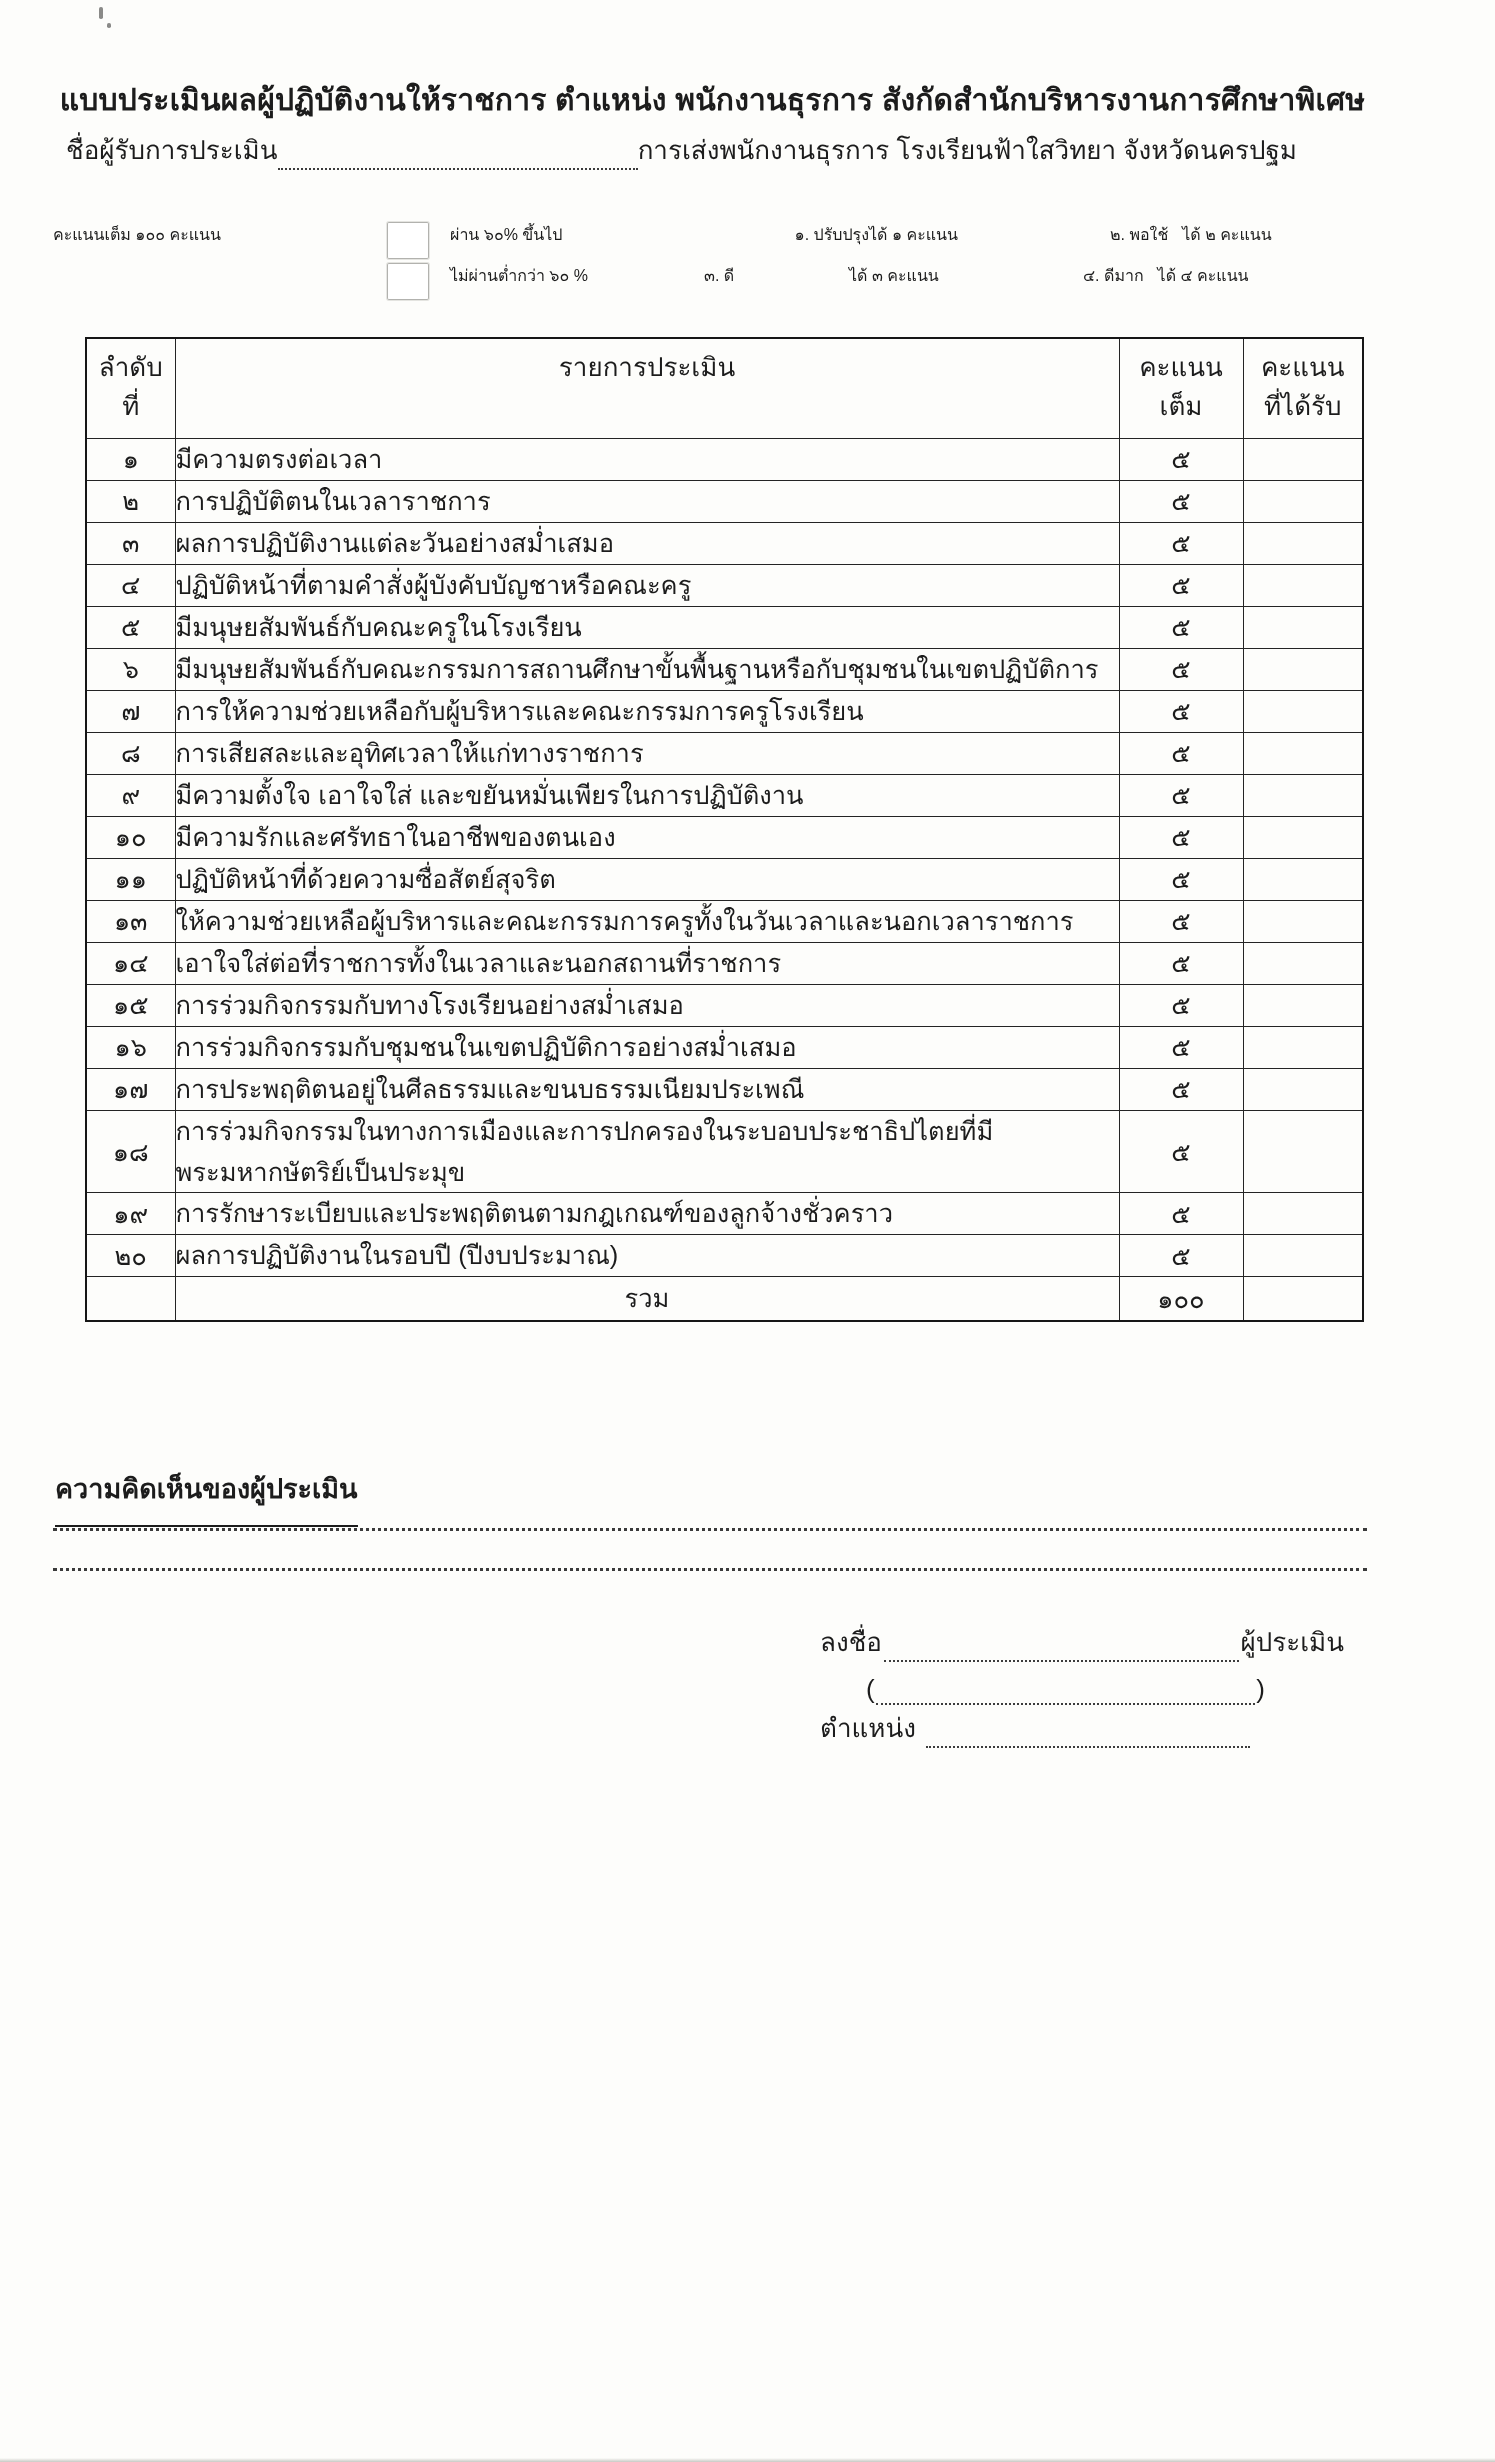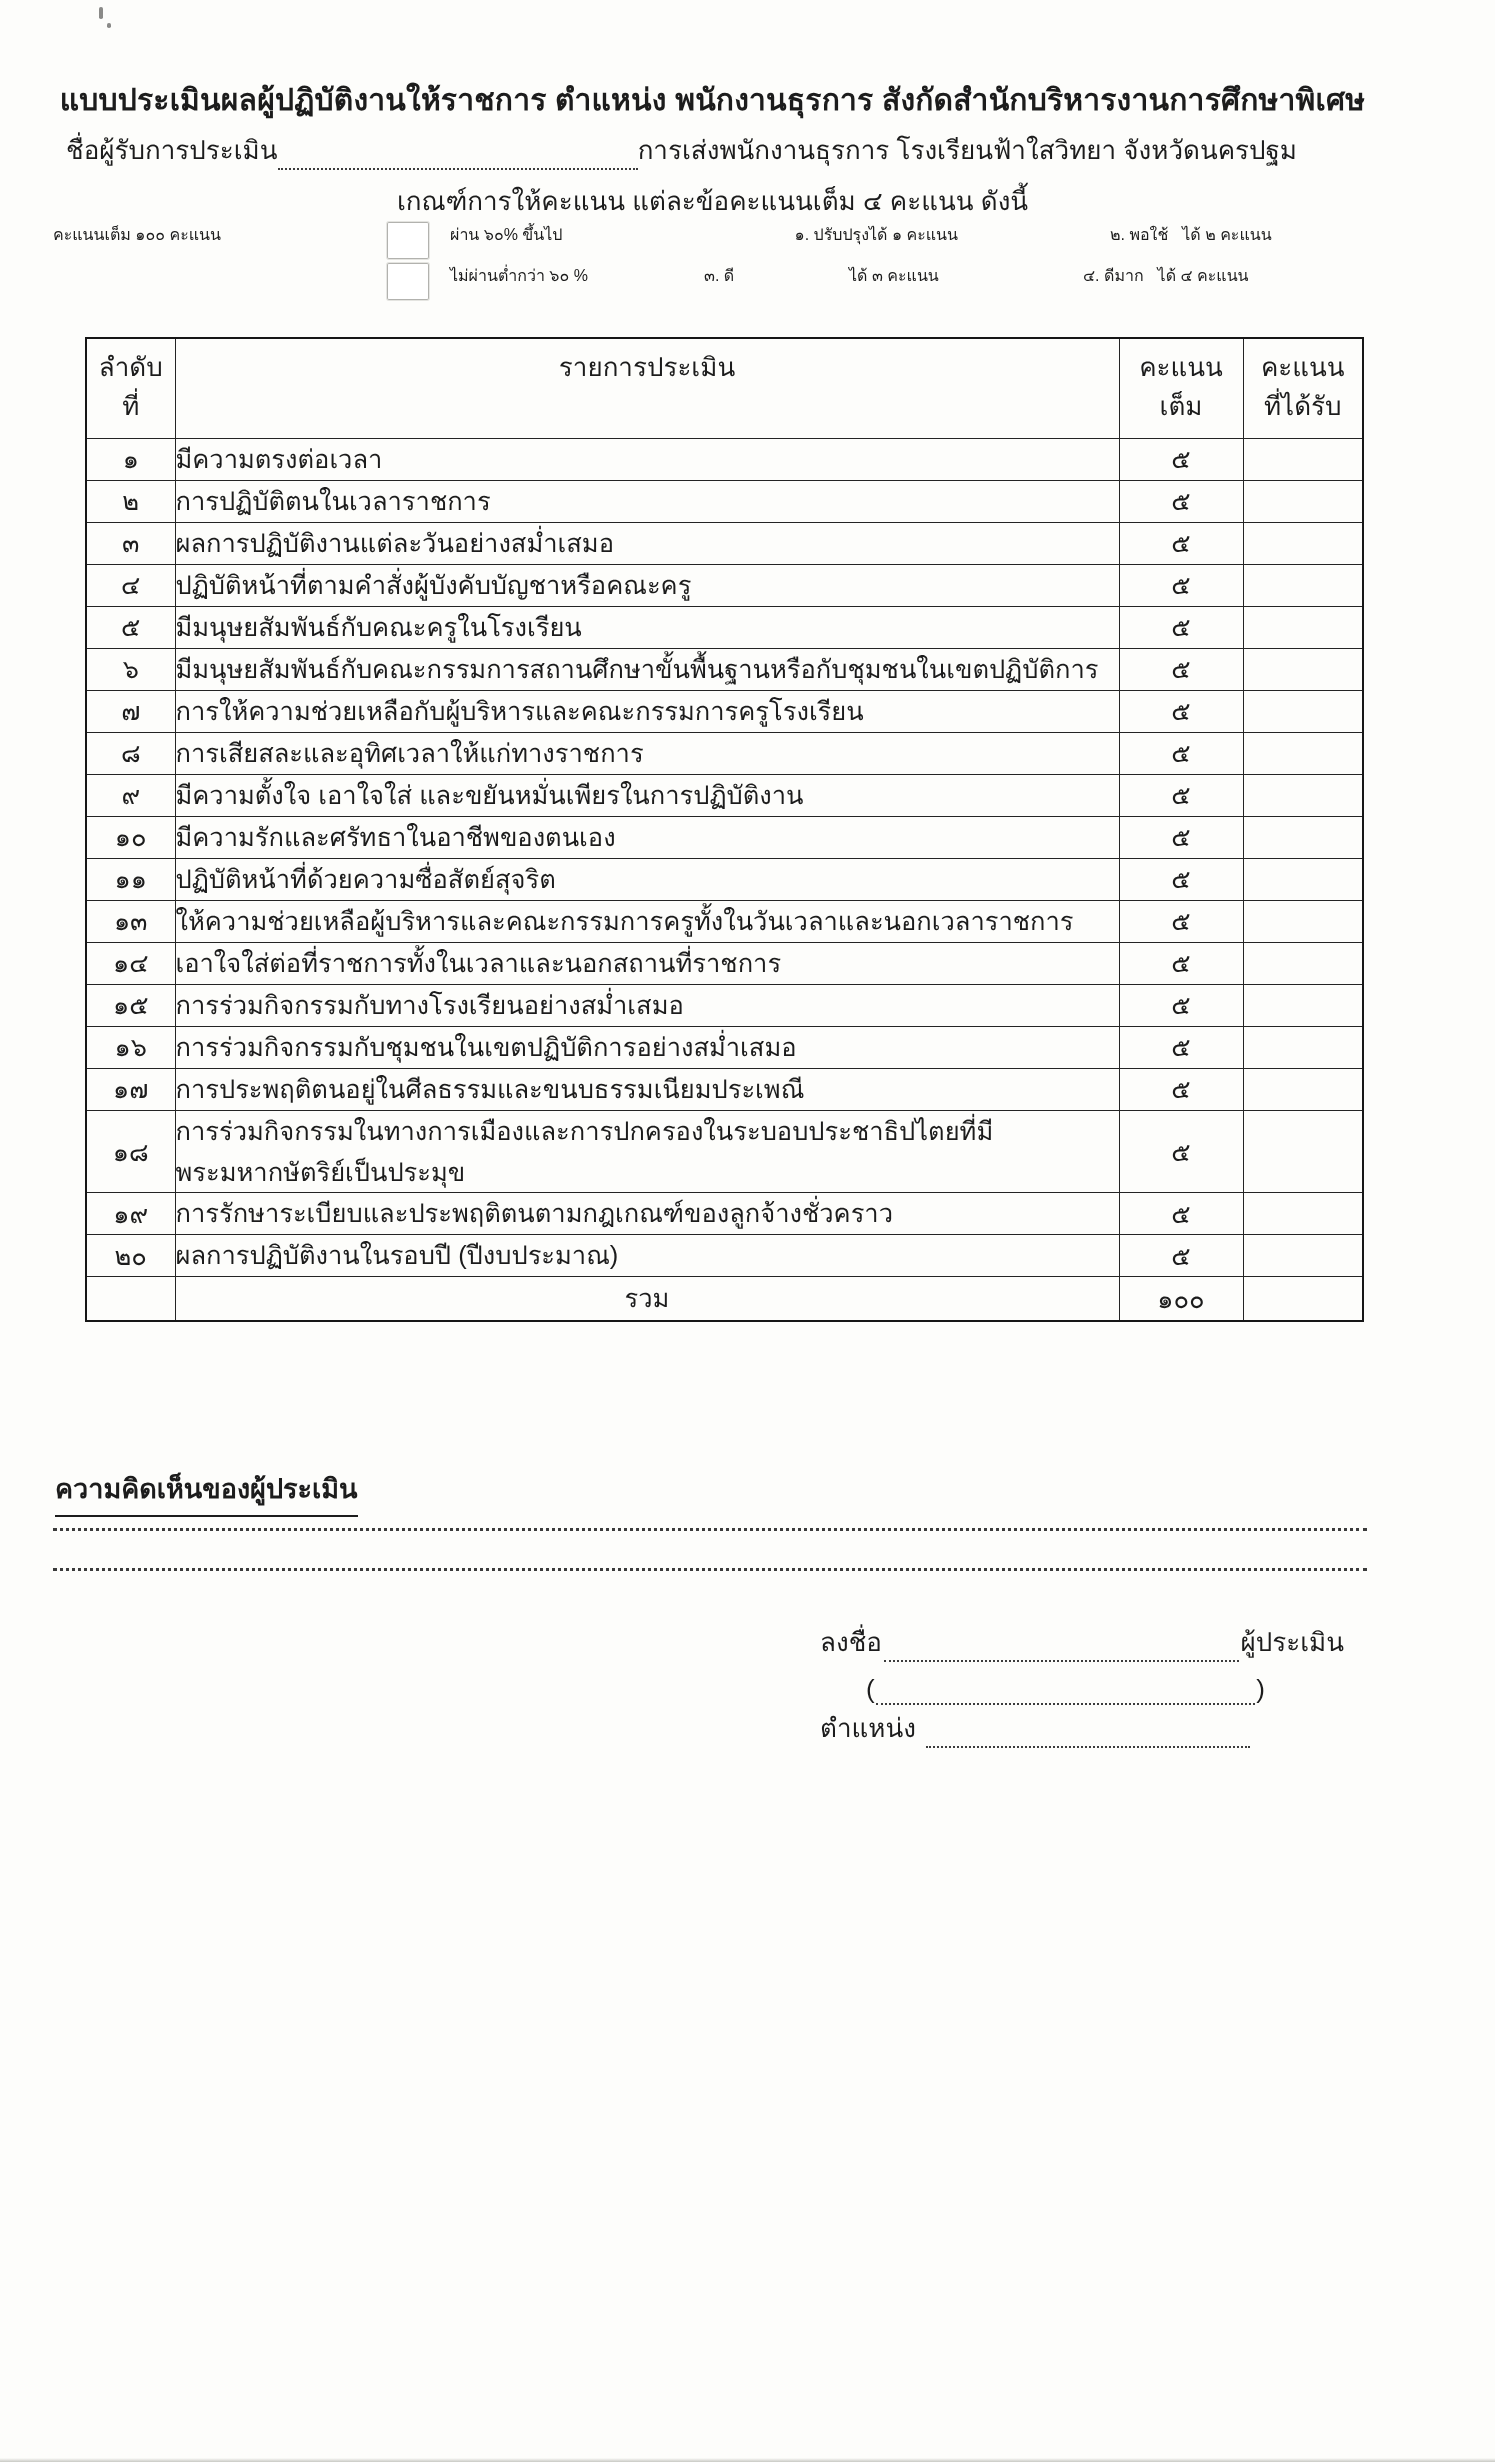--- a/index.html
+++ b/index.html
@@ -67,21 +67,21 @@
   td.c-no{text-align:center;}
   td.c-text{padding:1.8px 5.3px 1.8px 16px;white-space:pre-line;line-height:1.6;}
   td.c-full{text-align:center;}
   td.c-received{background:#fdfdfb;}
   tr.total-row td{height:43px;}
   tr.total-row .c-text{text-align:center;padding-left:0;}
 
   .comments-heading{
     position:absolute;left:55px;top:1467px;
     font-size:27px;font-weight:700;
-    border-bottom:2.6px solid #1c1c1c;padding-bottom:5px;
+    border-bottom:2.6px solid #1c1c1c;padding-bottom:15px;
   }
   .dotted-line{
     position:absolute;left:53px;width:1314px;height:0;
     border-bottom:3.5px dotted #3b3b3b;
   }
   .signature-block{
     position:absolute;left:820px;top:1627px;width:524px;
     font-size:26px;
   }
   .sig-row{display:flex;align-items:flex-end;height:35px;margin-bottom:8px;white-space:nowrap;}
@@ -98,21 +98,20 @@
   <div class="scan-edge-bottom"></div>
 
   <div class="doc-title">แบบประเมินผลผู้ปฏิบัติงานให้ราชการ ตำแหน่ง  พนักงานธุรการ  สังกัดสำนักบริหารงานการศึกษาพิเศษ</div>
 
   <div class="recipient-line">
     <span class="sig-label">ชื่อผู้รับการประเมิน</span>
     <span class="leader" style="width:391px;"></span>
     <span>การเส่งพนักงานธุรการ โรงเรียนฟ้าใสวิทยา จังหวัดนครปฐม</span>
   </div>
 
-  <div class="criteria-line">เกณฑ์การให้คะแนน  แต่ละข้อคะแนนเต็ม ๔ คะแนน  ดังนี้</div>
 
   <div class="score-zone">
     <span class="score-item" style="left:53px;top:222px;">คะแนนเต็ม ๑๐๐ คะแนน</span>
 
     <span class="checkbox" style="left:387px;top:222px;"></span>
     <span class="score-item" style="left:450px;top:222px;">ผ่าน  ๖๐%  ขึ้นไป</span>
 
     <span class="score-item" style="left:712px;top:222px;text-align:right;"><span class="legend-label">๑. ปรับปรุง</span><span>ได้ ๑ คะแนน</span></span>
     <span class="score-item" style="left:1110px;top:222px;"><span>๒. พอใช้</span><span class="legend-gap"></span><span>ได้ ๒ คะแนน</span></span>
 

